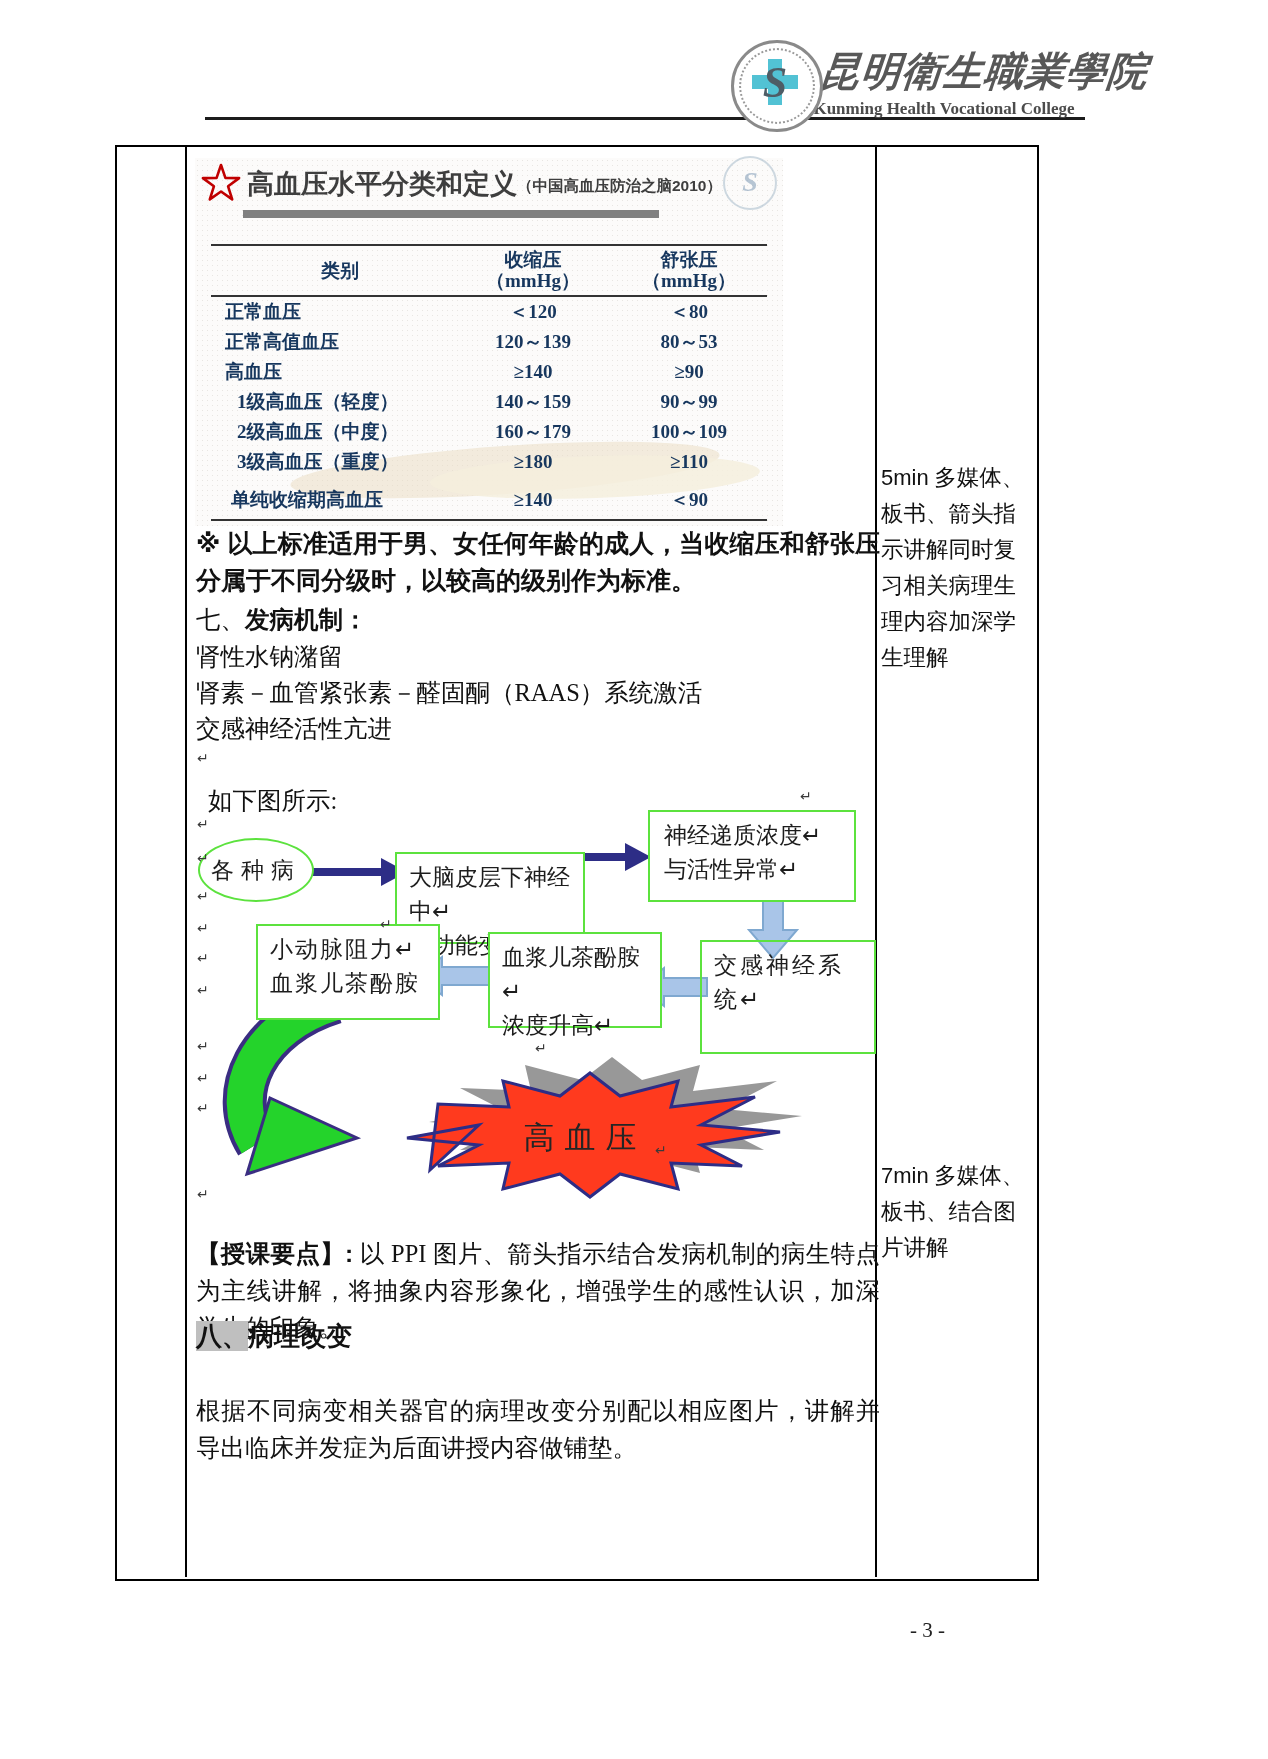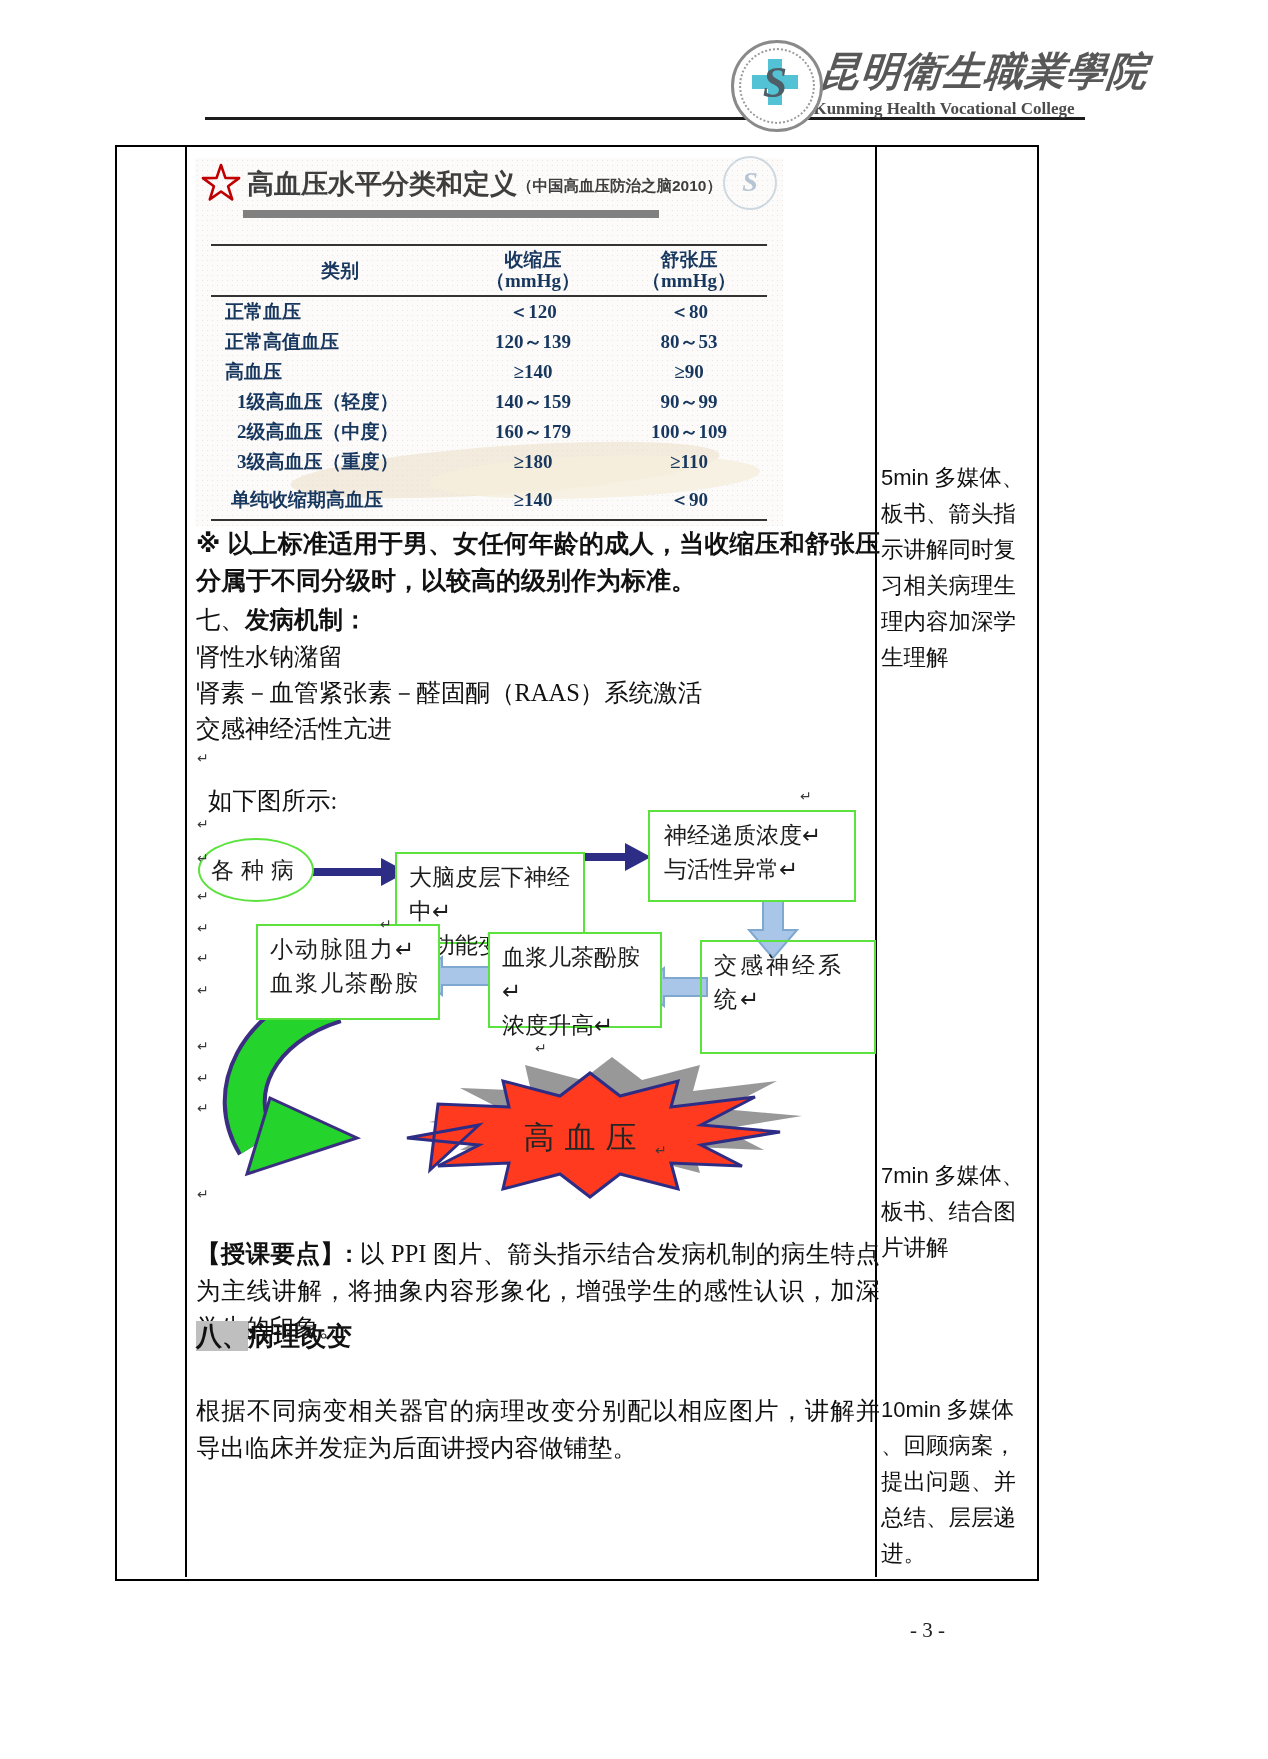--- a/index.html
+++ b/index.html
@@ -237,17 +237,16 @@
 
   <div class="abs para" style="top:1235px;"><span class="boldsans">【授课要点】:</span><span> 以 PPI 图片、箭头指示结合发病机制的病生特点为主线讲解，将抽象内容形象化，增强学生的感性认识，加深学生的印象。</span></div>
 
   <div class="abs para boldsans" style="top:1318px;font-size:26px;"><span class="hl">八、</span><span>病理改变</span></div>
 
   <div class="abs para" style="top:1392px;">根据不同病变相关器官的病理改变分别配以相应图片，讲解并导出临床并发症为后面讲授内容做铺垫。</div>
 
 
   <div class="abs note" style="top:460px;"><span class="dur">5min</span><span> 多媒体、板书、箭头指示讲解同时复习相关病理生理内容加深学生理解</span></div>
   <div class="abs note" style="top:1158px;"><span class="dur">7min</span><span> 多媒体、板书、结合图片讲解</span></div>
-  <div class="abs note" style="top:1392px;"><span class="dur">10min</span><span> 多媒体、回顾病案，提出问题、并总结、层层递进。</span></div>
 
   <div class="abs serif" id="footer-page">- 3 -</div>
 
 </div>
 
 </body></html>

